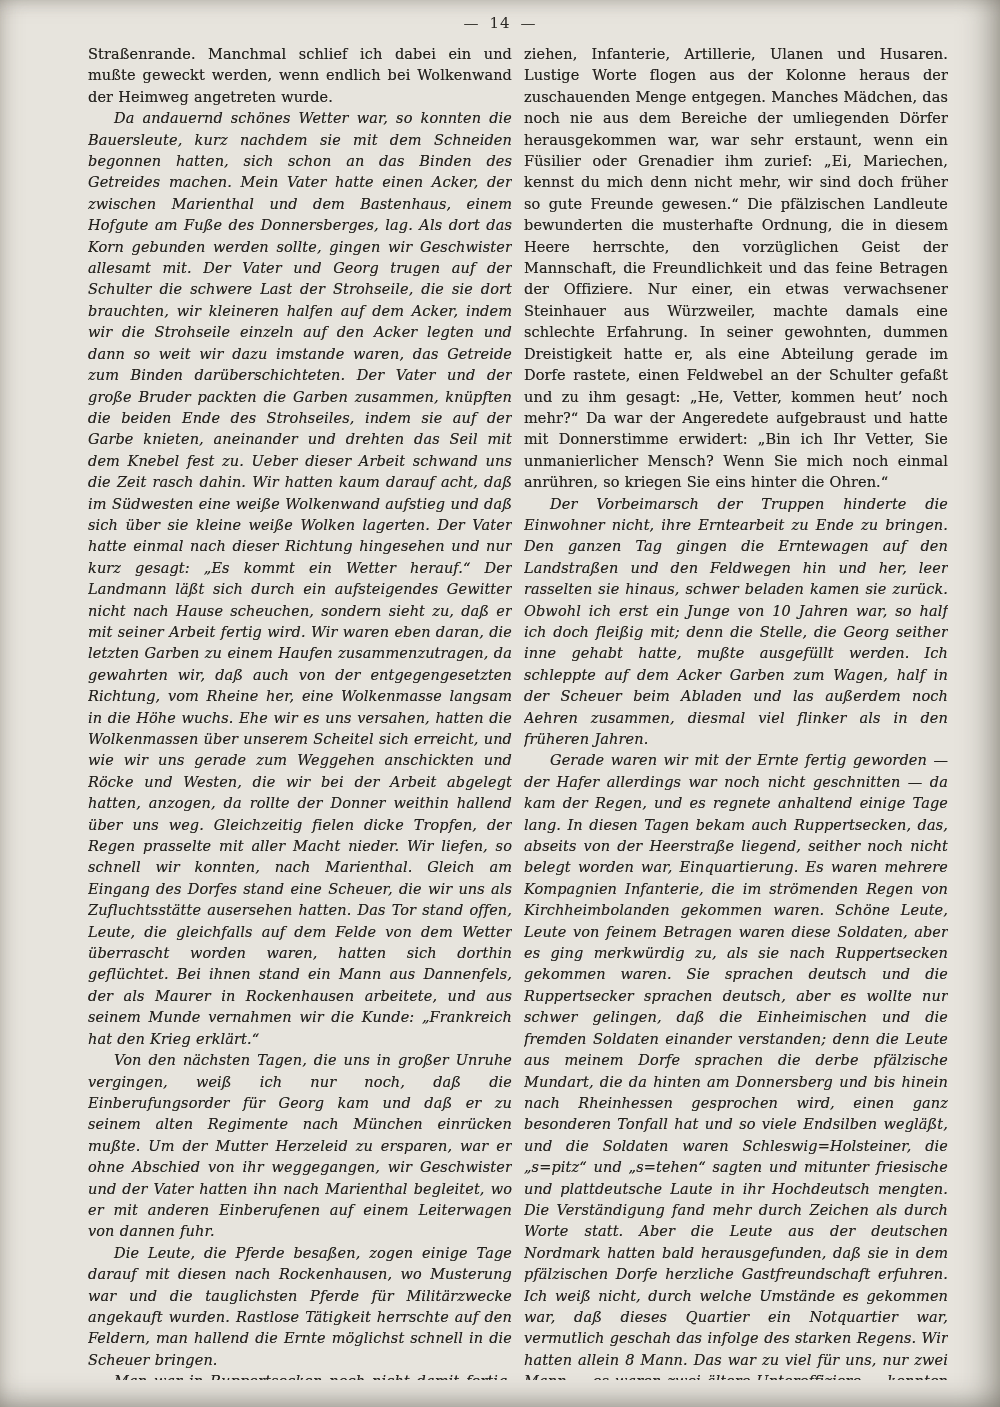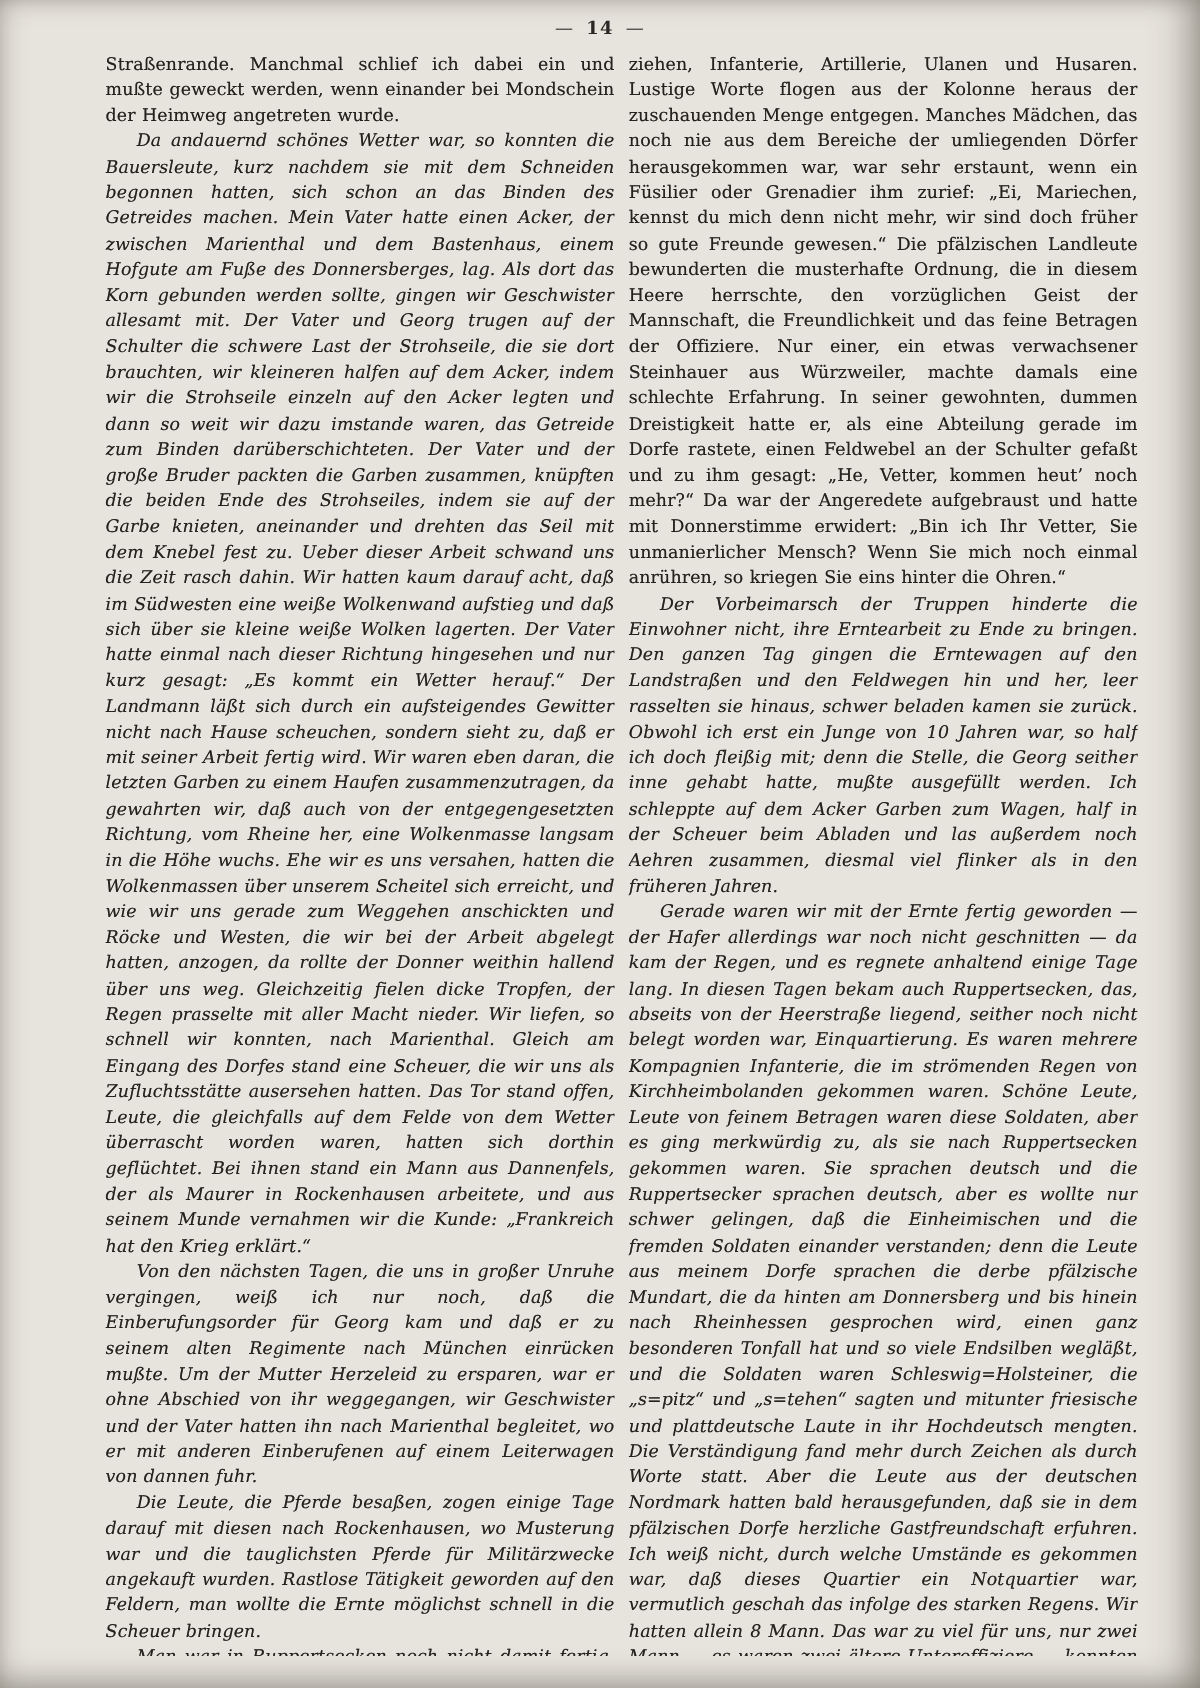--- a/index.html
+++ b/index.html
@@ -28,21 +28,21 @@
     text-align: center;
     font-size: 15px;
     letter-spacing: 1px;
     color: #2a2824;
   }
   .page-header .dash {
     margin: 0 10px;
     color: #3a3833;
   }
   .page-header .num {
-    font-weight: bold;
+    font-weight: normal;
   }
   .columns {
     display: flex;
     padding: 12px 52px 0 88px;
     gap: 12px;
   }
   .col {
     width: 424px;
     height: 1336px;
     overflow: hidden;
@@ -70,24 +70,24 @@
 
 <div class="scan">
 
   <div class="page-header">
     <span class="dash">—</span><span class="num">14</span><span class="dash">—</span>
   </div>
 
   <div class="columns">
 
     <div class="col">
-      <p class="noindent">Straßenrande. Manchmal schlief ich dabei ein und mußte geweckt werden, wenn einander bei Mondschein der Heimweg angetreten wurde.</p>
+      <p class="noindent">Straßenrande. Manchmal schlief ich dabei ein und mußte geweckt werden, wenn endlich bei Wolkenwand der Heimweg angetreten wurde.</p>
       <p class="indent">Da andauernd schönes Wetter war, so konnten die Bauersleute, kurz nachdem sie mit dem Schneiden begonnen hatten, sich schon an das Binden des Getreides machen. Mein Vater hatte einen Acker, der zwischen Marienthal und dem Bastenhaus, einem Hofgute am Fuße des Donnersberges, lag. Als dort das Korn gebunden werden sollte, gingen wir Geschwister allesamt mit. Der Vater und Georg trugen auf der Schulter die schwere Last der Strohseile, die sie dort brauchten, wir kleineren halfen auf dem Acker, indem wir die Strohseile einzeln auf den Acker legten und dann so weit wir dazu imstande waren, das Getreide zum Binden darüberschichteten. Der Vater und der große Bruder packten die Garben zusammen, knüpften die beiden Ende des Strohseiles, indem sie auf der Garbe knieten, aneinander und drehten das Seil mit dem Knebel fest zu. Ueber dieser Arbeit schwand uns die Zeit rasch dahin. Wir hatten kaum darauf acht, daß im Südwesten eine weiße Wolkenwand aufstieg und daß sich über sie kleine weiße Wolken lagerten. Der Vater hatte einmal nach dieser Richtung hingesehen und nur kurz gesagt: „Es kommt ein Wetter herauf.“ Der Landmann läßt sich durch ein aufsteigendes Gewitter nicht nach Hause scheuchen, sondern sieht zu, daß er mit seiner Arbeit fertig wird. Wir waren eben daran, die letzten Garben zu einem Haufen zusammenzutragen, da gewahrten wir, daß auch von der entgegengesetzten Richtung, vom Rheine her, eine Wolkenmasse langsam in die Höhe wuchs. Ehe wir es uns versahen, hatten die Wolkenmassen über unserem Scheitel sich erreicht, und wie wir uns gerade zum Weggehen anschickten und Röcke und Westen, die wir bei der Arbeit abgelegt hatten, anzogen, da rollte der Donner weithin hallend über uns weg. Gleichzeitig fielen dicke Tropfen, der Regen prasselte mit aller Macht nieder. Wir liefen, so schnell wir konnten, nach Marienthal. Gleich am Eingang des Dorfes stand eine Scheuer, die wir uns als Zufluchtsstätte ausersehen hatten. Das Tor stand offen, Leute, die gleichfalls auf dem Felde von dem Wetter überrascht worden waren, hatten sich dorthin geflüchtet. Bei ihnen stand ein Mann aus Dannenfels, der als Maurer in Rockenhausen arbeitete, und aus seinem Munde vernahmen wir die Kunde: „Frankreich hat den Krieg erklärt.“</p>
       <p class="indent">Von den nächsten Tagen, die uns in großer Unruhe vergingen, weiß ich nur noch, daß die Einberufungsorder für Georg kam und daß er zu seinem alten Regimente nach München einrücken mußte. Um der Mutter Herzeleid zu ersparen, war er ohne Abschied von ihr weggegangen, wir Geschwister und der Vater hatten ihn nach Marienthal begleitet, wo er mit anderen Einberufenen auf einem Leiterwagen von dannen fuhr.</p>
-      <p class="indent">Die Leute, die Pferde besaßen, zogen einige Tage darauf mit diesen nach Rockenhausen, wo Musterung war und die tauglichsten Pferde für Militärzwecke angekauft wurden. Rastlose Tätigkeit geworden auf den Feldern, man wollte die Ernte möglichst schnell in die Scheuer bringen.</p>
+      <p class="indent">Die Leute, die Pferde besaßen, zogen einige Tage darauf mit diesen nach Rockenhausen, wo Musterung war und die tauglichsten Pferde für Militärzwecke angekauft wurden. Rastlose Tätigkeit herrschte auf den Feldern, man hallend die Ernte möglichst schnell in die Scheuer bringen.</p>
       <p class="indent">Man war in Ruppertsecken noch nicht damit fertig, da kamen vom Rheine her die großen Massen des preußischen Heeres und zogen durch das Bergland der Nordpfalz nach Lothringen. Eines Morgens standen wir auf dem Schloßberge und sahen hinunter in das Tal. Dort blitzte es, so weit wir sehen konnten, von Waffen und Helmen, es war, so weit das Auge reichte, eine glänzende Linie. Wir eilten hinunter und sahen Soldaten von jeder Waffengattung an uns vorüber=</p>
     </div>
 
     <div class="col">
       <p class="noindent">ziehen, Infanterie, Artillerie, Ulanen und Husaren. Lustige Worte flogen aus der Kolonne heraus der zuschauenden Menge entgegen. Manches Mädchen, das noch nie aus dem Bereiche der umliegenden Dörfer herausgekommen war, war sehr erstaunt, wenn ein Füsilier oder Grenadier ihm zurief: „Ei, Mariechen, kennst du mich denn nicht mehr, wir sind doch früher so gute Freunde gewesen.“ Die pfälzischen Landleute bewunderten die musterhafte Ordnung, die in diesem Heere herrschte, den vorzüglichen Geist der Mannschaft, die Freundlichkeit und das feine Betragen der Offiziere. Nur einer, ein etwas verwachsener Steinhauer aus Würzweiler, machte damals eine schlechte Erfahrung. In seiner gewohnten, dummen Dreistigkeit hatte er, als eine Abteilung gerade im Dorfe rastete, einen Feldwebel an der Schulter gefaßt und zu ihm gesagt: „He, Vetter, kommen heut’ noch mehr?“ Da war der Angeredete aufgebraust und hatte mit Donnerstimme erwidert: „Bin ich Ihr Vetter, Sie unmanierlicher Mensch? Wenn Sie mich noch einmal anrühren, so kriegen Sie eins hinter die Ohren.“</p>
       <p class="indent">Der Vorbeimarsch der Truppen hinderte die Einwohner nicht, ihre Erntearbeit zu Ende zu bringen. Den ganzen Tag gingen die Erntewagen auf den Landstraßen und den Feldwegen hin und her, leer rasselten sie hinaus, schwer beladen kamen sie zurück. Obwohl ich erst ein Junge von 10 Jahren war, so half ich doch fleißig mit; denn die Stelle, die Georg seither inne gehabt hatte, mußte ausgefüllt werden. Ich schleppte auf dem Acker Garben zum Wagen, half in der Scheuer beim Abladen und las außerdem noch Aehren zusammen, diesmal viel flinker als in den früheren Jahren.</p>
       <p class="indent">Gerade waren wir mit der Ernte fertig geworden — der Hafer allerdings war noch nicht geschnitten — da kam der Regen, und es regnete anhaltend einige Tage lang. In diesen Tagen bekam auch Ruppertsecken, das, abseits von der Heerstraße liegend, seither noch nicht belegt worden war, Einquartierung. Es waren mehrere Kompagnien Infanterie, die im strömenden Regen von Kirchheimbolanden gekommen waren. Schöne Leute, Leute von feinem Betragen waren diese Soldaten, aber es ging merkwürdig zu, als sie nach Ruppertsecken gekommen waren. Sie sprachen deutsch und die Ruppertsecker sprachen deutsch, aber es wollte nur schwer gelingen, daß die Einheimischen und die fremden Soldaten einander verstanden; denn die Leute aus meinem Dorfe sprachen die derbe pfälzische Mundart, die da hinten am Donnersberg und bis hinein nach Rheinhessen gesprochen wird, einen ganz besonderen Tonfall hat und so viele Endsilben wegläßt, und die Soldaten waren Schleswig=Holsteiner, die „s=pitz“ und „s=tehen“ sagten und mitunter friesische und plattdeutsche Laute in ihr Hochdeutsch mengten. Die Verständigung fand mehr durch Zeichen als durch Worte statt. Aber die Leute aus der deutschen Nordmark hatten bald herausgefunden, daß sie in dem pfälzischen Dorfe herzliche Gastfreundschaft erfuhren. Ich weiß nicht, durch welche Umstände es gekommen war, daß dieses Quartier ein Notquartier war, vermutlich geschah das infolge des starken Regens. Wir hatten allein 8 Mann. Das war zu viel für uns, nur zwei Mann — es waren zwei ältere Unteroffiziere — konnten wir oben in dem Giebelzimmer auf Betten, die die Mutter auf dem Stubenboden zurechtgemacht hatte, unterbringen, die übrige Mannschaft mußte in der Scheuer kampieren. Aber die Leute waren zufrieden. Als sie vom Vater hörten, daß er auch einen Sohn habe, der in das Feld gerückt sei, da nannten sie ihn alle „Vater“, und beim Mittagessen erzählten sie von ihrer meerumschlungenen Heimat. Ich befand mich den ganzen Nachmittag in ihrer</p>
     </div>
 
   </div>

